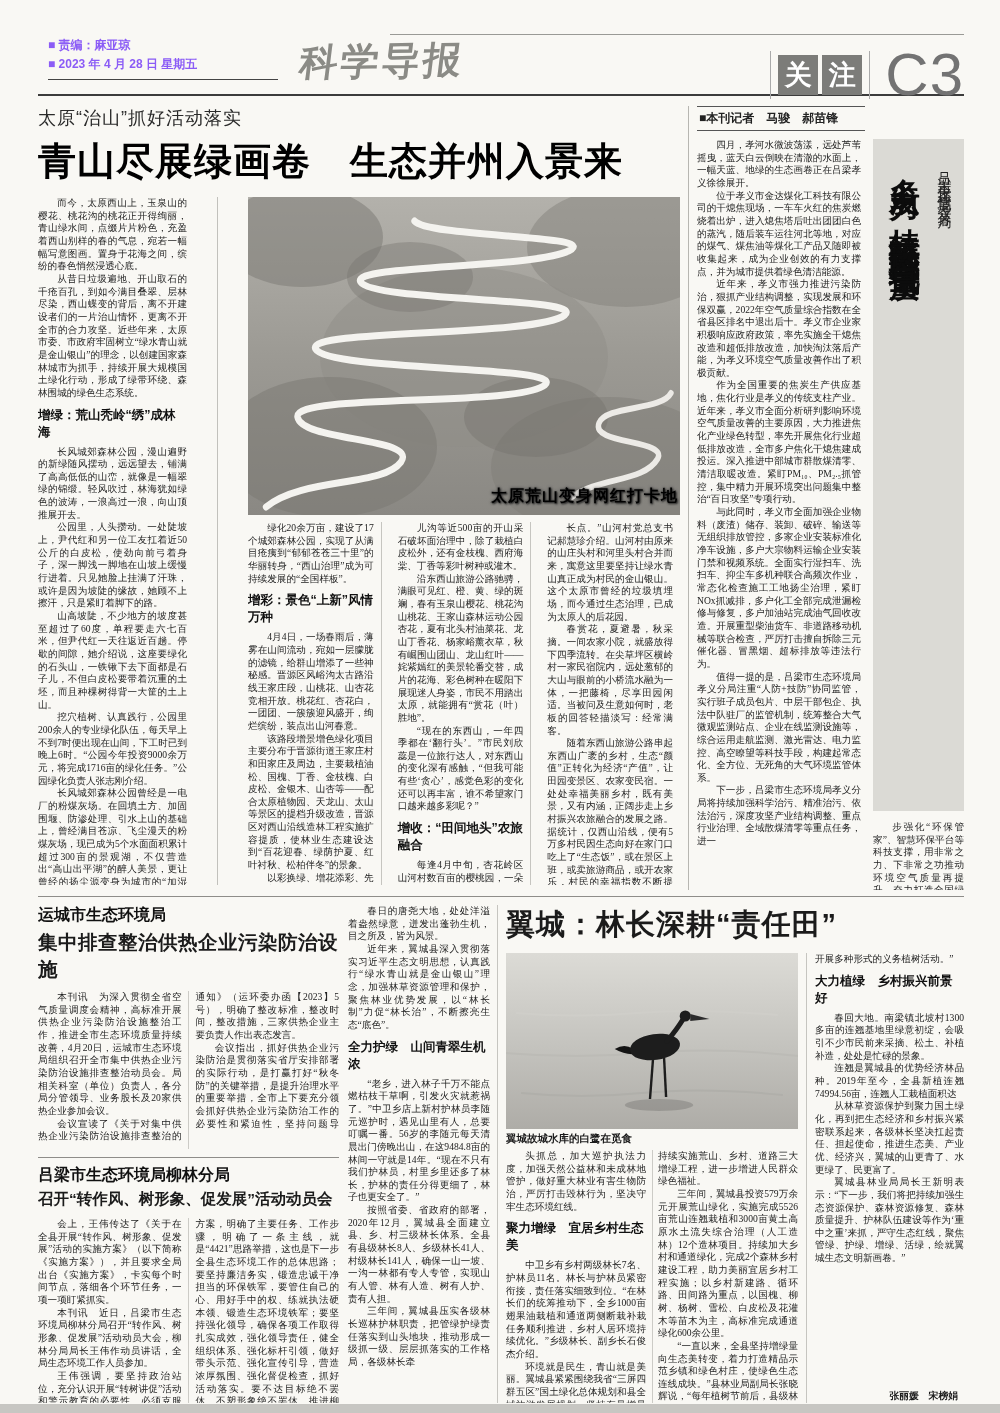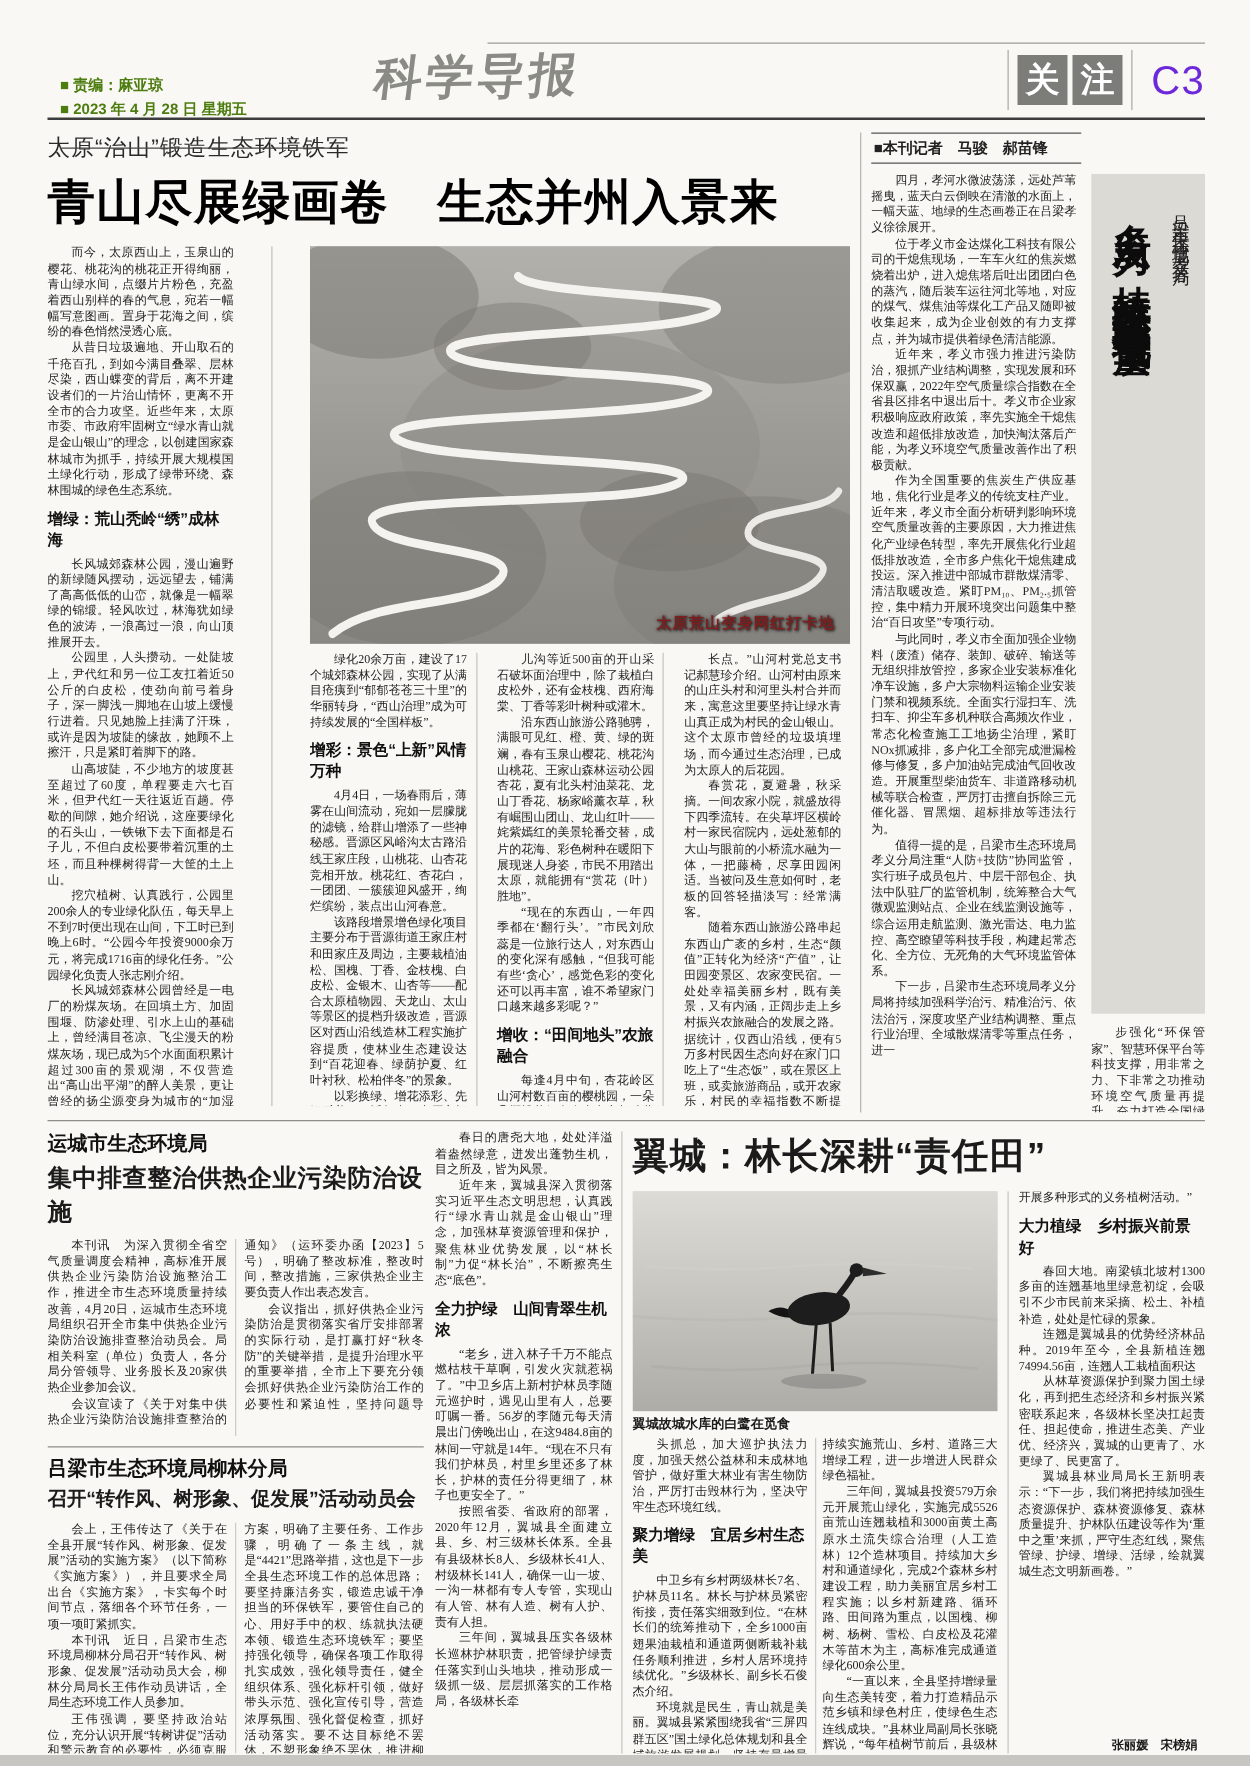--- a/index.html
+++ b/index.html
@@ -6,52 +6,52 @@
   html,body { background:#e9e8e4; }
   .page {
     position:relative; width:1000px; height:1413px; margin:0 auto;
     background:#f9f8f4; color:#1b1b1b;
     font-family:"Liberation Serif","DejaVu Serif",serif;
     overflow:hidden; padding:30px 36px 0 38px;
   }
   
   .topbar { position:relative; height:62px; }
   .top-hairline { position:absolute; top:4px; left:352px; right:0; height:1px; background:#9a9a96; }
-  .ed-block { position:absolute; top:29px; left:10px; width:230px;
-    font-family:"Liberation Sans","DejaVu Sans",sans-serif; font-size:12px; font-weight:bold; color:#4d7c0f;
-    border-bottom:1px solid #444; padding-bottom:22px; line-height:1.55; }
+  .ed-block { position:absolute; top:6px; left:10px; width:230px;
+    font-family:"Liberation Sans","DejaVu Sans",sans-serif; font-size:12px; font-weight:bold; color:#8b5cf6;
+    border-bottom:1px solid #444; padding-bottom:6px; line-height:1.55; }
   .masthead { position:absolute; top:6px; left:262px; font-size:38px; font-weight:bold; color:#8b8b86;
     font-family:"DejaVu Serif","Liberation Serif",serif; transform:skewX(-8deg) rotate(-1deg);
     letter-spacing:3px; }
   .section-block { position:absolute; top:10px; right:0; display:flex; align-items:center; }
   .hairline-v { width:1px; height:48px; background:#aaa; margin:0 5px; }
   .sq { width:40px; height:40px; background:#7c7c79; color:#fff; font-family:"Liberation Sans",sans-serif;
     font-weight:bold; font-size:27px; display:flex; align-items:center; justify-content:center; margin:0 2px; }
-  .pageno { font-family:"Liberation Sans","DejaVu Sans",sans-serif; font-size:32px; color:#6d28d9; margin-left:10px; letter-spacing:1px; }
+  .pageno { font-family:"Liberation Sans","DejaVu Sans",sans-serif; font-size:60px; color:#737373; margin-left:10px; letter-spacing:1px; }
   .rule-thick { height:2px; background:#3c3c3c; margin-top:2px; }
 
   
   .para { font-size:9.6px; line-height:1.32; text-align:justify; text-indent:2em; color:#222; }
   .subhd { font-family:"Liberation Sans","DejaVu Sans",sans-serif; font-weight:bold; font-size:12.5px;
     margin:7px 0 5px 0; color:#111; break-inside:avoid; }
   .sign { font-size:9.8px; font-weight:bold; text-align:right; margin-top:3px; padding-right:6px; }
   .vdiv { width:1px; background:#c2c1bc; align-self:stretch; }
 
   
   .main-zone { display:flex; margin-top:10px; height:784px; }
   .main-left { width:642px; }
   .kicker { font-family:"Liberation Sans",sans-serif; font-size:18px; color:#2a2a2a; letter-spacing:1px; }
   .main-headline { font-family:"Liberation Sans","DejaVu Sans",sans-serif; font-weight:900; font-size:38px;
     letter-spacing:1px; margin:6px 0 10px 0; color:#000; }
   .main-body { display:flex; height:688px; overflow:hidden;gap:23px; }
   .mcol1 { width:156px; overflow:hidden; padding-right:7px; }
   .main-right-wrap { flex:1; display:flex; flex-direction:column; margin-left:7px; }
   .photo-wrap { position:relative; width:100%; height:318px; background:#999; }
   .photo-wrap svg { display:block; width:100%; height:100%; }
-  .photo-cap { position:absolute; right:12px; bottom:8px; color:#7f1d1d; font-size:12px; font-weight:bold;
+  .photo-cap { position:absolute; right:2px; bottom:8px; color:#000000; font-size:16px; font-weight:bold;
     letter-spacing:1px; text-shadow:0 0 3px #333, 1px 1px 2px #222;
     font-family:"Liberation Sans",sans-serif; }
   .cols-row { display:flex; flex:1; margin-top:7px; overflow:hidden; }
   .mcol { flex:1; overflow:hidden; padding:0 7px; }
   .mcol + .mcol { border-left:1px solid #c6c5c0;padding-left:16px; }
 
   .main-divider { width:1px; background:#b7b6b1; margin:0 8px; }
 
   
   .right-zone { flex:1; display:flex; flex-direction:column; }
@@ -119,21 +119,21 @@
       <div class="sq">注</div>
       <span class="hairline-v"></span>
       <div class="pageno">C3</div>
     </div>
   </div>
   <div class="rule-thick"></div>
 
   <div class="main-zone">
 
     <div class="main-left">
-      <div class="kicker">太原“治山”锻造生态环境铁军</div>
+      <div class="kicker">太原“治山”抓好活动落实</div>
       <div class="main-headline">青山尽展绿画卷　生态并州入景来</div>
       <div class="main-body">
         <div class="mcol1">
           <div>
               <p class="para">而今，太原西山上，玉泉山的樱花、桃花沟的桃花正开得绚丽，青山绿水间，点缀片片粉色，充盈着西山别样的春的气息，宛若一幅幅写意图画。置身于花海之间，缤纷的春色悄然浸透心底。</p>
               <p class="para">从昔日垃圾遍地、开山取石的千疮百孔，到如今满目叠翠、层林尽染，西山蝶变的背后，离不开建设者们的一片治山情怀，更离不开全市的合力攻坚。近些年来，太原市委、市政府牢固树立“绿水青山就是金山银山”的理念，以创建国家森林城市为抓手，持续开展大规模国土绿化行动，形成了绿带环绕、森林围城的绿色生态系统。</p>
             </div>
           <div class="subhd">增绿：荒山秃岭“绣”成林海</div>
           <div>
               <p class="para">长风城郊森林公园，漫山遍野的新绿随风摆动，远远望去，铺满了高高低低的山峦，就像是一幅翠绿的锦缎。轻风吹过，林海犹如绿色的波涛，一浪高过一浪，向山顶推展开去。</p>

